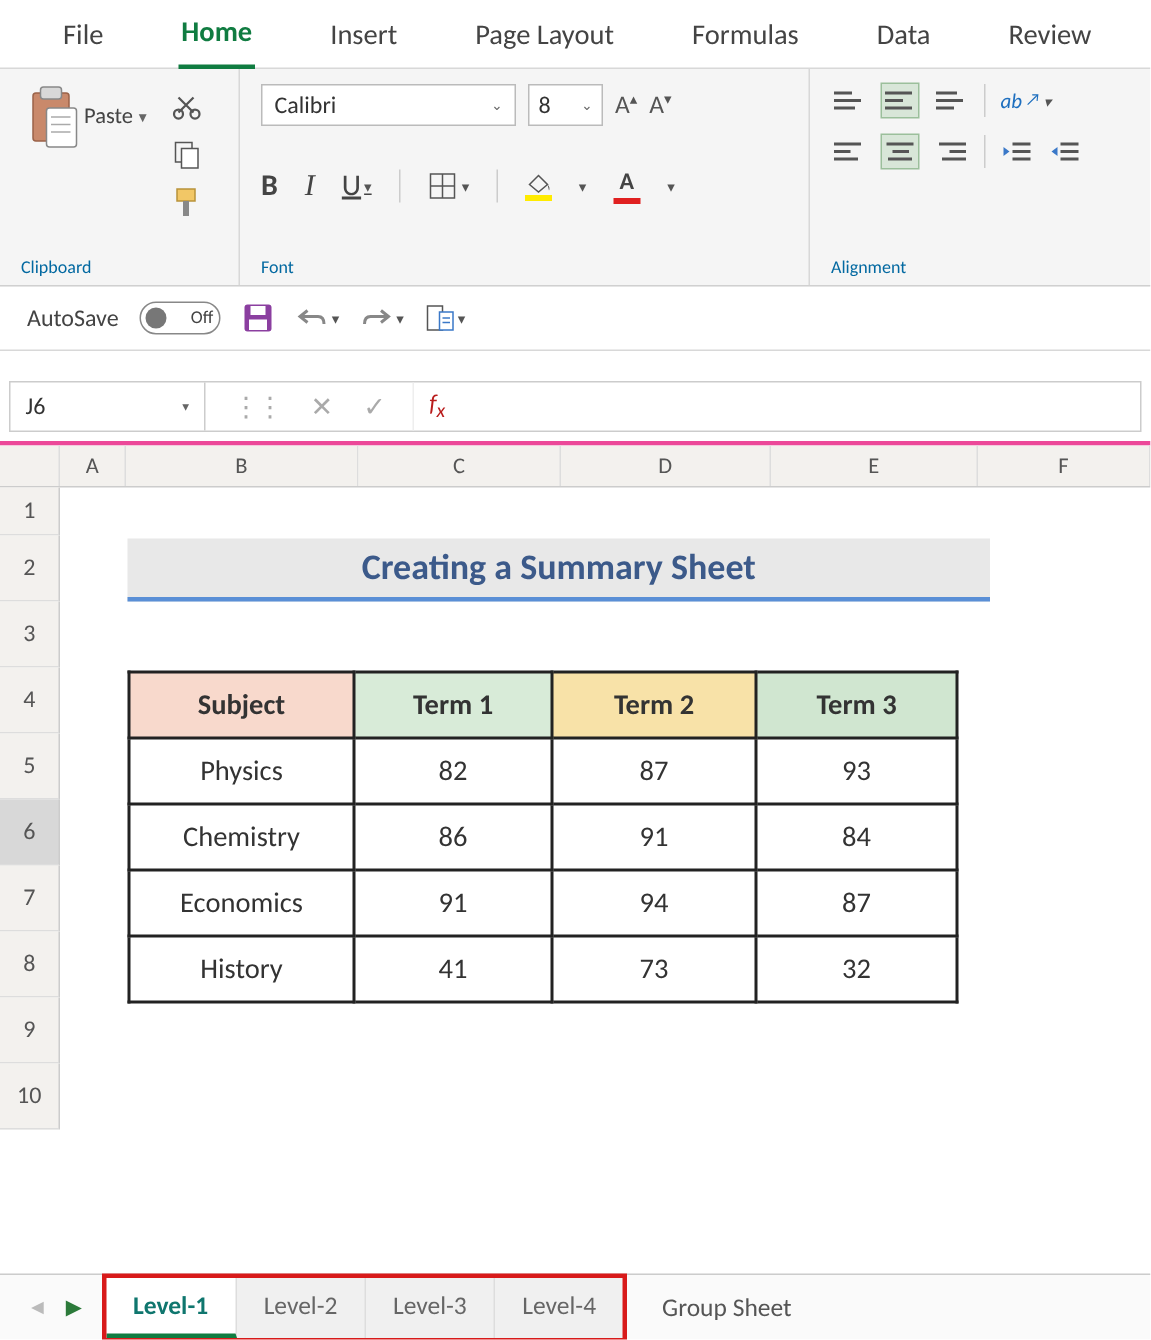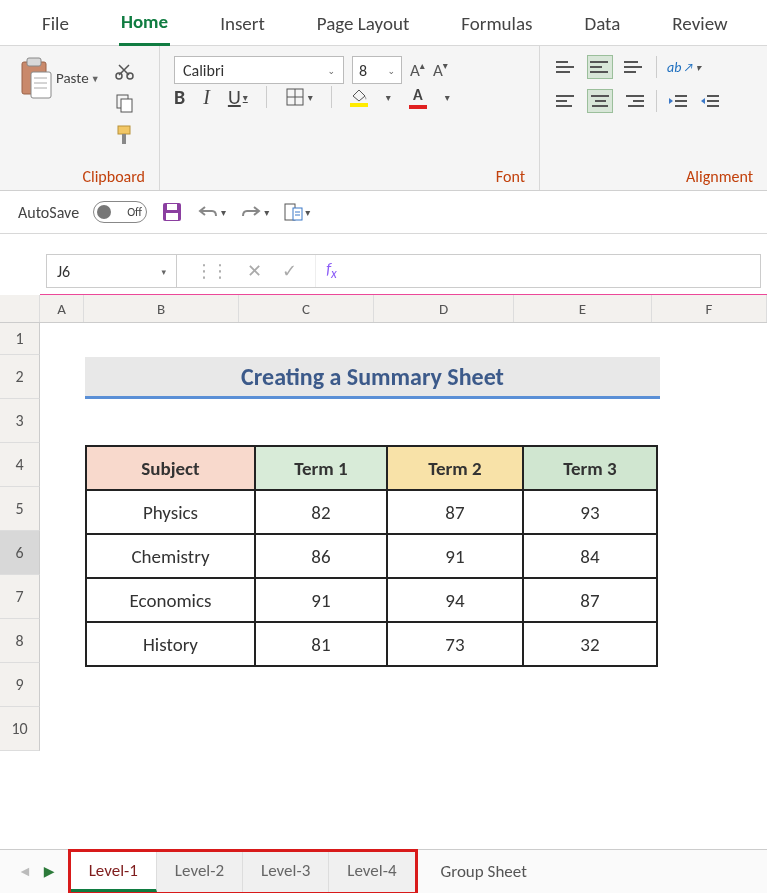--- a/index.html
+++ b/index.html
@@ -6,30 +6,30 @@
 body { width: 767px; height: 893px; background: #fff; overflow: hidden; position: relative; font-size: 14px; color: #333; }
 
 
 .tabbar { display: flex; align-items: flex-end; padding: 8px 20px 0 20px; gap: 28px; font-size: 19px; color: #444; border-bottom: 1px solid #d8d8d8;}
 .tabbar .tab { padding: 2px 2px 10px; cursor: pointer; margin-left: 20px; }
 .tabbar .tab.active { color: #107c41; font-weight: 600; border-bottom: 3px solid #107c41; margin-bottom:-1px;}
 
 
 .ribbon { display: flex; background: #f5f5f5; border-bottom: 1px solid #d0d0d0; height: 145px; }
 .group { border-right: 1px solid #d8d8d8; padding: 10px 14px 4px; display:flex; flex-direction:column; justify-content: space-between; }
-.group-label { text-align: right; font-size: 16px; color: #c2410c; padding-top: 6px;}
+.group-label { text-align: left; font-size: 12px; color: #0369a1; padding-top: 6px;}
 
 
 .clip-main { display:flex; gap:14px; align-items:flex-start; }
 .paste-col { display:flex; flex-direction:row; align-items:center; gap:2px; color:#444; font-size:15px;}
 .clip-icons { display:flex; flex-direction:column; gap:10px; padding-top:4px;}
 .mini-ico { width:22px; height:22px; display:flex; align-items:center; justify-content:center;}
 
 
-.font-top { display:flex; gap:8px; align-items:center; margin-bottom:1px;}
+.font-top { display:flex; gap:8px; align-items:center; margin-bottom:28px;}
 .font-name { width:170px; height:28px; background:#fff; border:1px solid #bbb; display:flex; align-items:center; padding:0 8px; justify-content:space-between; font-size:16px;}
 .font-size { width:50px; height:28px; background:#fff; border:1px solid #bbb; display:flex; align-items:center; padding:0 6px; justify-content:space-between; font-size:16px;}
 .grow-shrink { display:flex; gap:8px; font-size:17px; color:#555;}
 .font-bottom { display:flex; gap:18px; align-items:center; font-size:20px; color:#444; }
 .font-bottom .b { font-weight:bold; }
 .font-bottom .i { font-style:italic; font-family: 'Times New Roman', serif;}
 .font-bottom .u { text-decoration:underline; display:flex; align-items:center; gap:2px;}
 .drop-caret { font-size:10px; color:#555; }
 .color-swatch { width:18px; height:4px; display:inline-block; }
 
@@ -40,57 +40,57 @@
 .align-btn span { height:2px; background:#555; display:block;}
 .align-btn.sel { background:#d8e6d8; outline:1px solid #9bbf9b;}
 
 
 .qat { display:flex; align-items:center; gap:14px; padding:10px 18px; border-bottom:1px solid #d8d8d8; font-size:16px; color:#444;}
 .autosave-toggle { display:inline-flex; align-items:center; border:1px solid #888; border-radius:11px; width:54px; height:22px; padding:0 4px; gap:5px; background:#fff; font-size:12px; justify-content:flex-end;}
 .autosave-toggle .knob { width:14px; height:14px; border-radius:50%; background:#777; position:absolute; left:3px;}
 .autosave-toggle { position:relative;}
 
 
-.fbarwrap { border-bottom:1px solid #ec4899; padding:6px 0 2px 0; margin-top:14px;margin-left:40px;}
+.fbarwrap { border-bottom:3px solid #ec4899; padding:6px 0 2px 0; margin-top:14px;}
 .fbar { display:flex; align-items:center; height:34px; border:1px solid #ccc; margin:0 6px 4px;}
 .namebox { width:130px; border-right:1px solid #ccc; padding:0 10px; display:flex; align-items:center; justify-content:space-between; height:100%; font-size:16px;}
 .fx-btns { display:flex; align-items:center; gap:20px; padding:0 18px; color:#aaa; font-size:18px; border-right:1px solid #eee; height:100%;}
-.fx-label { font-style:italic; padding:0 10px; color:#8b5cf6; font-size:16px;}
+.fx-label { font-style:italic; padding:0 10px; color:#b91c1c; font-size:16px;}
 
 
 .sheet { position:relative; }
 .colheads { display:flex; height:28px; font-size:15px; color:#555; border-bottom:1px solid #ccc;}
 .ch { border-right:1px solid #ddd; display:flex; align-items:center; justify-content:center; background:#f3f1ee;}
 .ch.corner { background:#f3f1ee;}
 .rowheads { position:absolute; left:0; top:28px; width:40px;}
 .rh { height:44px; border-right:1px solid #ccc; border-bottom:1px solid #ddd; display:flex; align-items:center; justify-content:center; background:#f3f1ee; color:#555; font-size:16px;}
 .rh.r1 { height:32px;}
 .rh.sel { background:#d8d8d8;}
 .cells { margin-left:40px; position:relative;}
 
 
 .title-band { position:absolute; top: 34px; left: 45px; width: 575px; height:42px; background:#e8e8e8; border-bottom: 3px solid #5a8fd6; display:flex; align-items:center; justify-content:center; font-size:24px; font-weight:600; color:#3c5a8a;}
 
 
 .data-table { position:absolute; top: 122px; left: 45px; border-collapse:collapse; }
 .data-table th, .data-table td { border:2px solid #222; padding: 9px 16px; font-size:19px; text-align:center; height:44px;}
 .data-table th { font-weight:700; }
-.th-subj { background:#f8d9cc; width:169px;}
+.th-subj { background:#f8d9cc; width:150px;}
 .th-t1 { background:#d8ebd8; width:132px;}
 .th-t2 { background:#f8e2a8; width:136px;}
 .th-t3 { background:#d0e6d0; width:134px;}
 .data-table td { font-family: Calibri, sans-serif;}
 
 
 .sheet-tabs { position:absolute; bottom:0; left:0; right:0; height:44px; border-top:1px solid #ccc; display:flex; align-items:center; padding:0 10px; background:#fafafa; gap:0;}
 .nav-arrows { color:#bbb; font-size:14px; padding:0 8px; display:flex; gap:12px; align-items:center;}
 .nav-arrows .enabled{color:#2c7a3a;}
 .tabs-group{ display:flex; outline:3px solid #d81a1a; margin-left:8px;}
 .stab { padding: 8px 18px; border-right:1px solid #ddd; background:#f0f0f0; font-size:17px; color:#666; cursor:pointer;}
-.stab.active { background:#fff; color:#7f1d1d; font-weight:400; border-bottom:3px solid #107c41;}
+.stab.active { background:#fff; color:#0f766e; font-weight:700; border-bottom:3px solid #107c41;}
 .stab.last{border-right:none;}
 .stab-out{padding:8px 18px; font-size:17px; color:#555; margin-left:8px;}
 
 
 svg { display:block; }
 .caret{font-size:9px;color:#666;}
 .sep{width:1px;height:22px;background:#ccc;}
 </style>
 </head>
 <body>
@@ -354,21 +354,21 @@
             <td>84</td>
           </tr>
       <tr>
             <td>Economics</td>
             <td>91</td>
             <td>94</td>
             <td>87</td>
           </tr>
       <tr>
             <td>History</td>
-            <td>81</td>
+            <td>41</td>
             <td>73</td>
             <td>32</td>
           </tr>
     </tbody>
       </table>
   </div>
 </div>
 
 <div class="sheet-tabs">
   <div class="nav-arrows">

